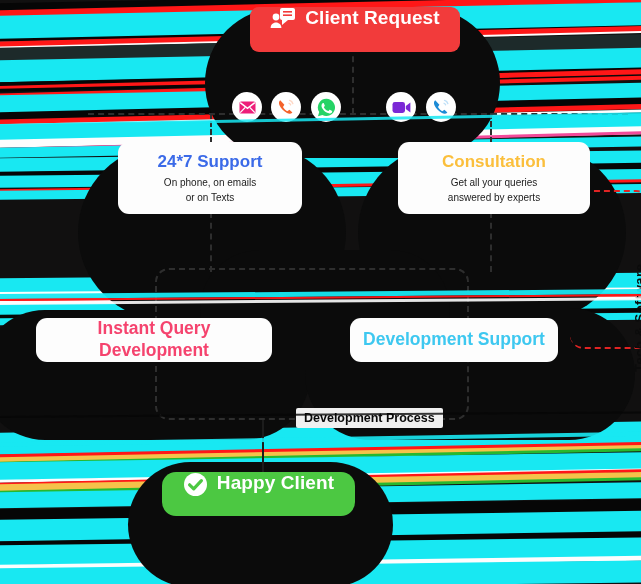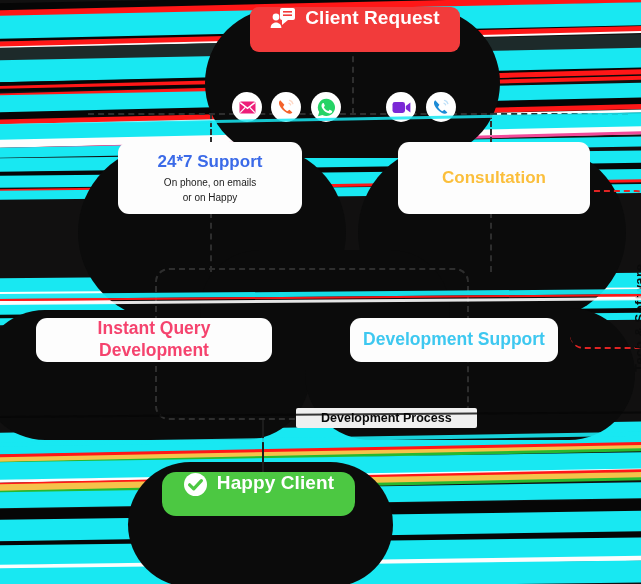--- a/index.html
+++ b/index.html
@@ -45,21 +45,21 @@
   .card{
     position:absolute;background:#fdfdfd;border-radius:11px;box-sizing:border-box;
     display:flex;flex-direction:column;align-items:center;justify-content:center;
     text-align:center;padding:9px 12px;
   }
   .card-title{font-size:17px;font-weight:bold;line-height:1.25;}
   .card-sub{font-size:10px;color:#1b1b1b;line-height:1.5;margin-top:3px;}
 
   .label-chip{
     position:absolute;background:#f0f0f0;color:#0a0a0a;
-    font-size:12.5px;font-weight:bold;padding:3px 25px;border-radius:2px;
+    font-size:12.5px;font-weight:bold;padding:3px 8px;border-radius:2px;
     white-space:nowrap;
   }
 
   
   .icon-chip{
     position:absolute;width:30px;height:30px;border-radius:50%;background:#fff;
     display:flex;align-items:center;justify-content:center;
   }
   .icon-chip svg{display:block;}
 
@@ -198,25 +198,27 @@
     <svg width="18" height="18" viewBox="0 0 18 18">
       <path d="M3.2 2.2c-1.4 1.3-1.6 3.2-.6 5.4 1.4 3.1 4.3 6 7.4 7.4 2.2 1 4.1.8 5.4-.6l-3-2.6-2.1 1.4c-1.6-.9-3.4-2.7-4.3-4.3l1.4-2.1z" fill="#1d8bd6"></path>
       <path d="M12.6 2.4a4.6 4.6 0 0 1 3.2 3.2" stroke="#bfe0f7" stroke-width="1.5" fill="none" stroke-linecap="round"></path>
       <path d="M12.1 5.3a2.2 2.2 0 0 1 1.5 1.5" stroke="#bfe0f7" stroke-width="1.4" fill="none" stroke-linecap="round"></path>
     </svg>
   </div>
 
   <div class="card" style="left:118px;top:142px;width:184px;height:72px;">
     <div class="card-title" style="color:#3b6ae8;">24*7 Support</div>
     <div class="card-sub">On phone, on emails</div>
-    <div class="card-sub" style="margin-top:0;">or on Happy</div>
+    <div class="card-sub" style="margin-top:0;">or on Texts</div>
   </div>
 
   <div class="card" style="left:398px;top:142px;width:192px;height:72px;">
     <div class="card-title" style="color:#fbbf3c;">Consultation</div>
+    <div class="card-sub">Get all your queries</div>
+    <div class="card-sub" style="margin-top:0;">answered by experts</div>
   </div>
 
   <div class="card" style="left:36px;top:318px;width:236px;height:44px;">
     <div class="card-title" style="color:#f5436e;font-size:17.5px;">Instant Query Development</div>
   </div>
 
   <div class="card" style="left:350px;top:318px;width:208px;height:44px;">
     <div class="card-title" style="color:#3ec8f0;font-size:17.5px;">Development Support</div>
   </div>
 

